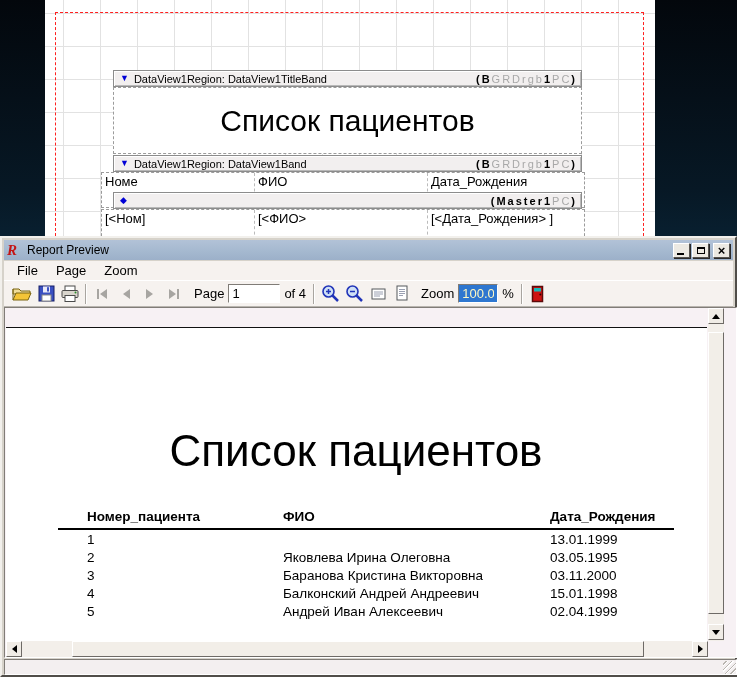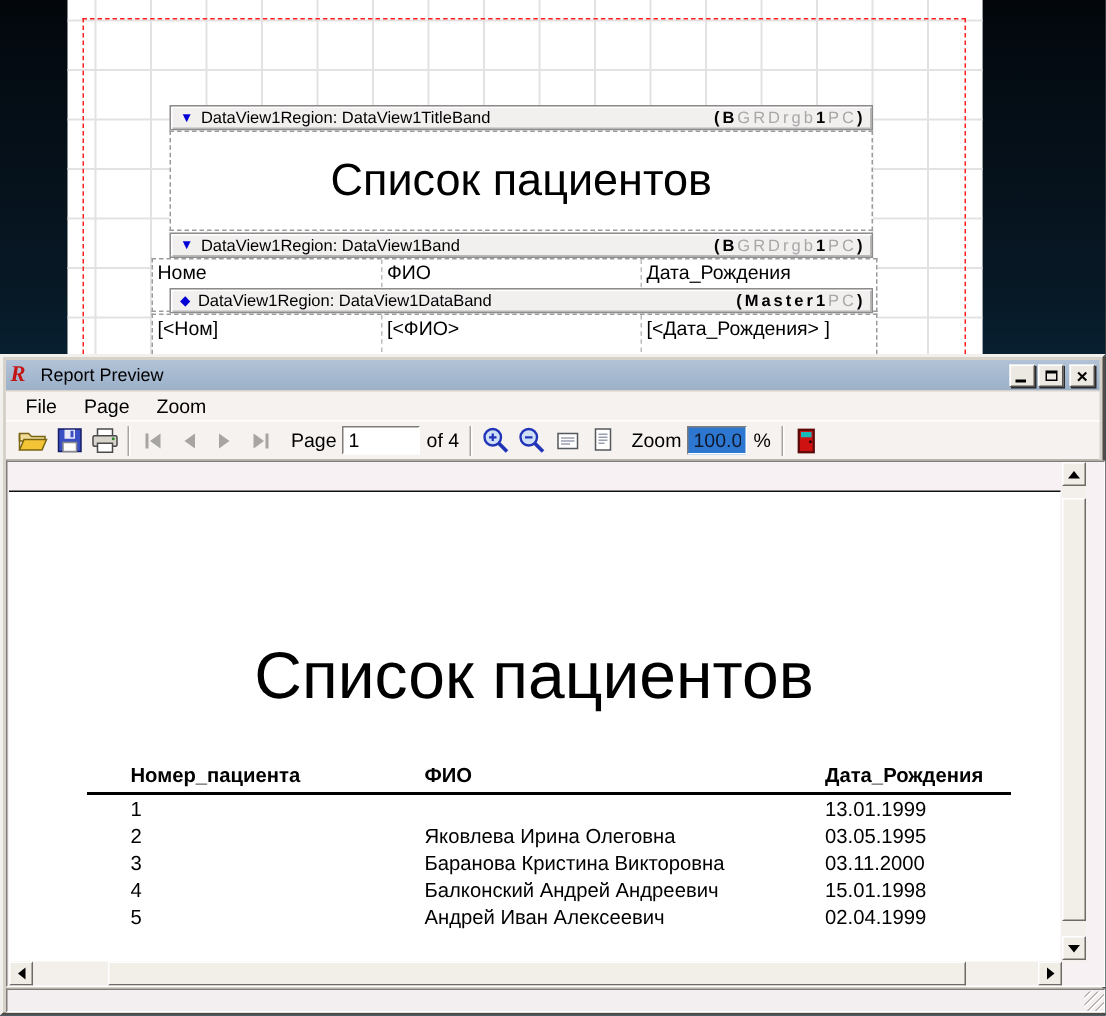--- a/index.html
+++ b/index.html
@@ -59,21 +59,21 @@
 
   .toolbar { position:absolute; left:2px; top:42px; right:2px; height:27px; background:#F6F2EF;
     border-top:1px solid #FFF; border-bottom:1px solid #B9B5AF;
     display:flex; align-items:center; padding-left:6px; font-size:13px; color:#000; }
   .tbtn { display:flex; align-items:center; justify-content:center; width:24px; height:22px; }
   .tsep { width:2px; height:20px; border-left:1px solid #A9A5A0; border-right:1px solid #FFF; margin:0 3px; }
   .tlabel { margin:0 4px; white-space:nowrap; }
   .tinput { height:19px; border:1px solid; border-color:#807C77 #FFF #FFF #807C77;
     background:#fff; font-size:13px; font-family:inherit; padding:0 3px; color:#000; }
   .page-input { width:52px; }
-  .zoom-input { width:40px; background:#2E77D0; color:#0f172a; }
+  .zoom-input { width:40px; background:#2E77D0; color:#fef9c3; }
 
   .client { position:absolute; left:2px; top:69px; width:733px; height:351px;
     border:1px solid; border-color:#807C77 #FFF #FFF #807C77; background:#F7F1F4; overflow:hidden; }
   .page { position:absolute; left:1px; top:19px; width:701px; height:315px; background:#fff;
     border-top:1px solid #101010; overflow:hidden; color:#000; }
   .rtitle { position:absolute; left:0; top:99px; width:700px; text-align:center;
     font-size:44px; line-height:48px; letter-spacing:0; }
   .rheader { position:absolute; left:52px; top:181px; width:616px; height:21px;
     border-bottom:2px solid #000; font-size:13.5px; font-weight:bold; }
   .rheader span, .rrow span { position:absolute; white-space:nowrap;padding-left:29px; }
@@ -129,21 +129,20 @@
     <div class="design-row" style="top:172px; height:36px;">
       <span class="vsep1"></span>
       <span class="vsep2"></span>
       <span class="c1">Номе</span>
       <span class="c2">ФИО</span>
       <span class="c3">Дата_Рождения</span>
     </div>
 
     <div class="band-hdr" style="top:192px;">
       <span class="band-icon">◆</span>
-      <span>DataView1Region: DataView1DataBand</span>
       <span class="band-flags"><span>(Master</span><span class="gr"></span><span>1</span><span class="gr">PC</span><span>)</span></span>
     </div>
 
     <div class="design-row" style="top:209px; height:32px;">
       <span class="vsep1"></span>
       <span class="vsep2"></span>
       <span class="c1">[&lt;Ном]</span>
       <span class="c2">[&lt;ФИО&gt;</span>
       <span class="c3">[&lt;Дата_Рождения&gt; ]</span>
     </div>

